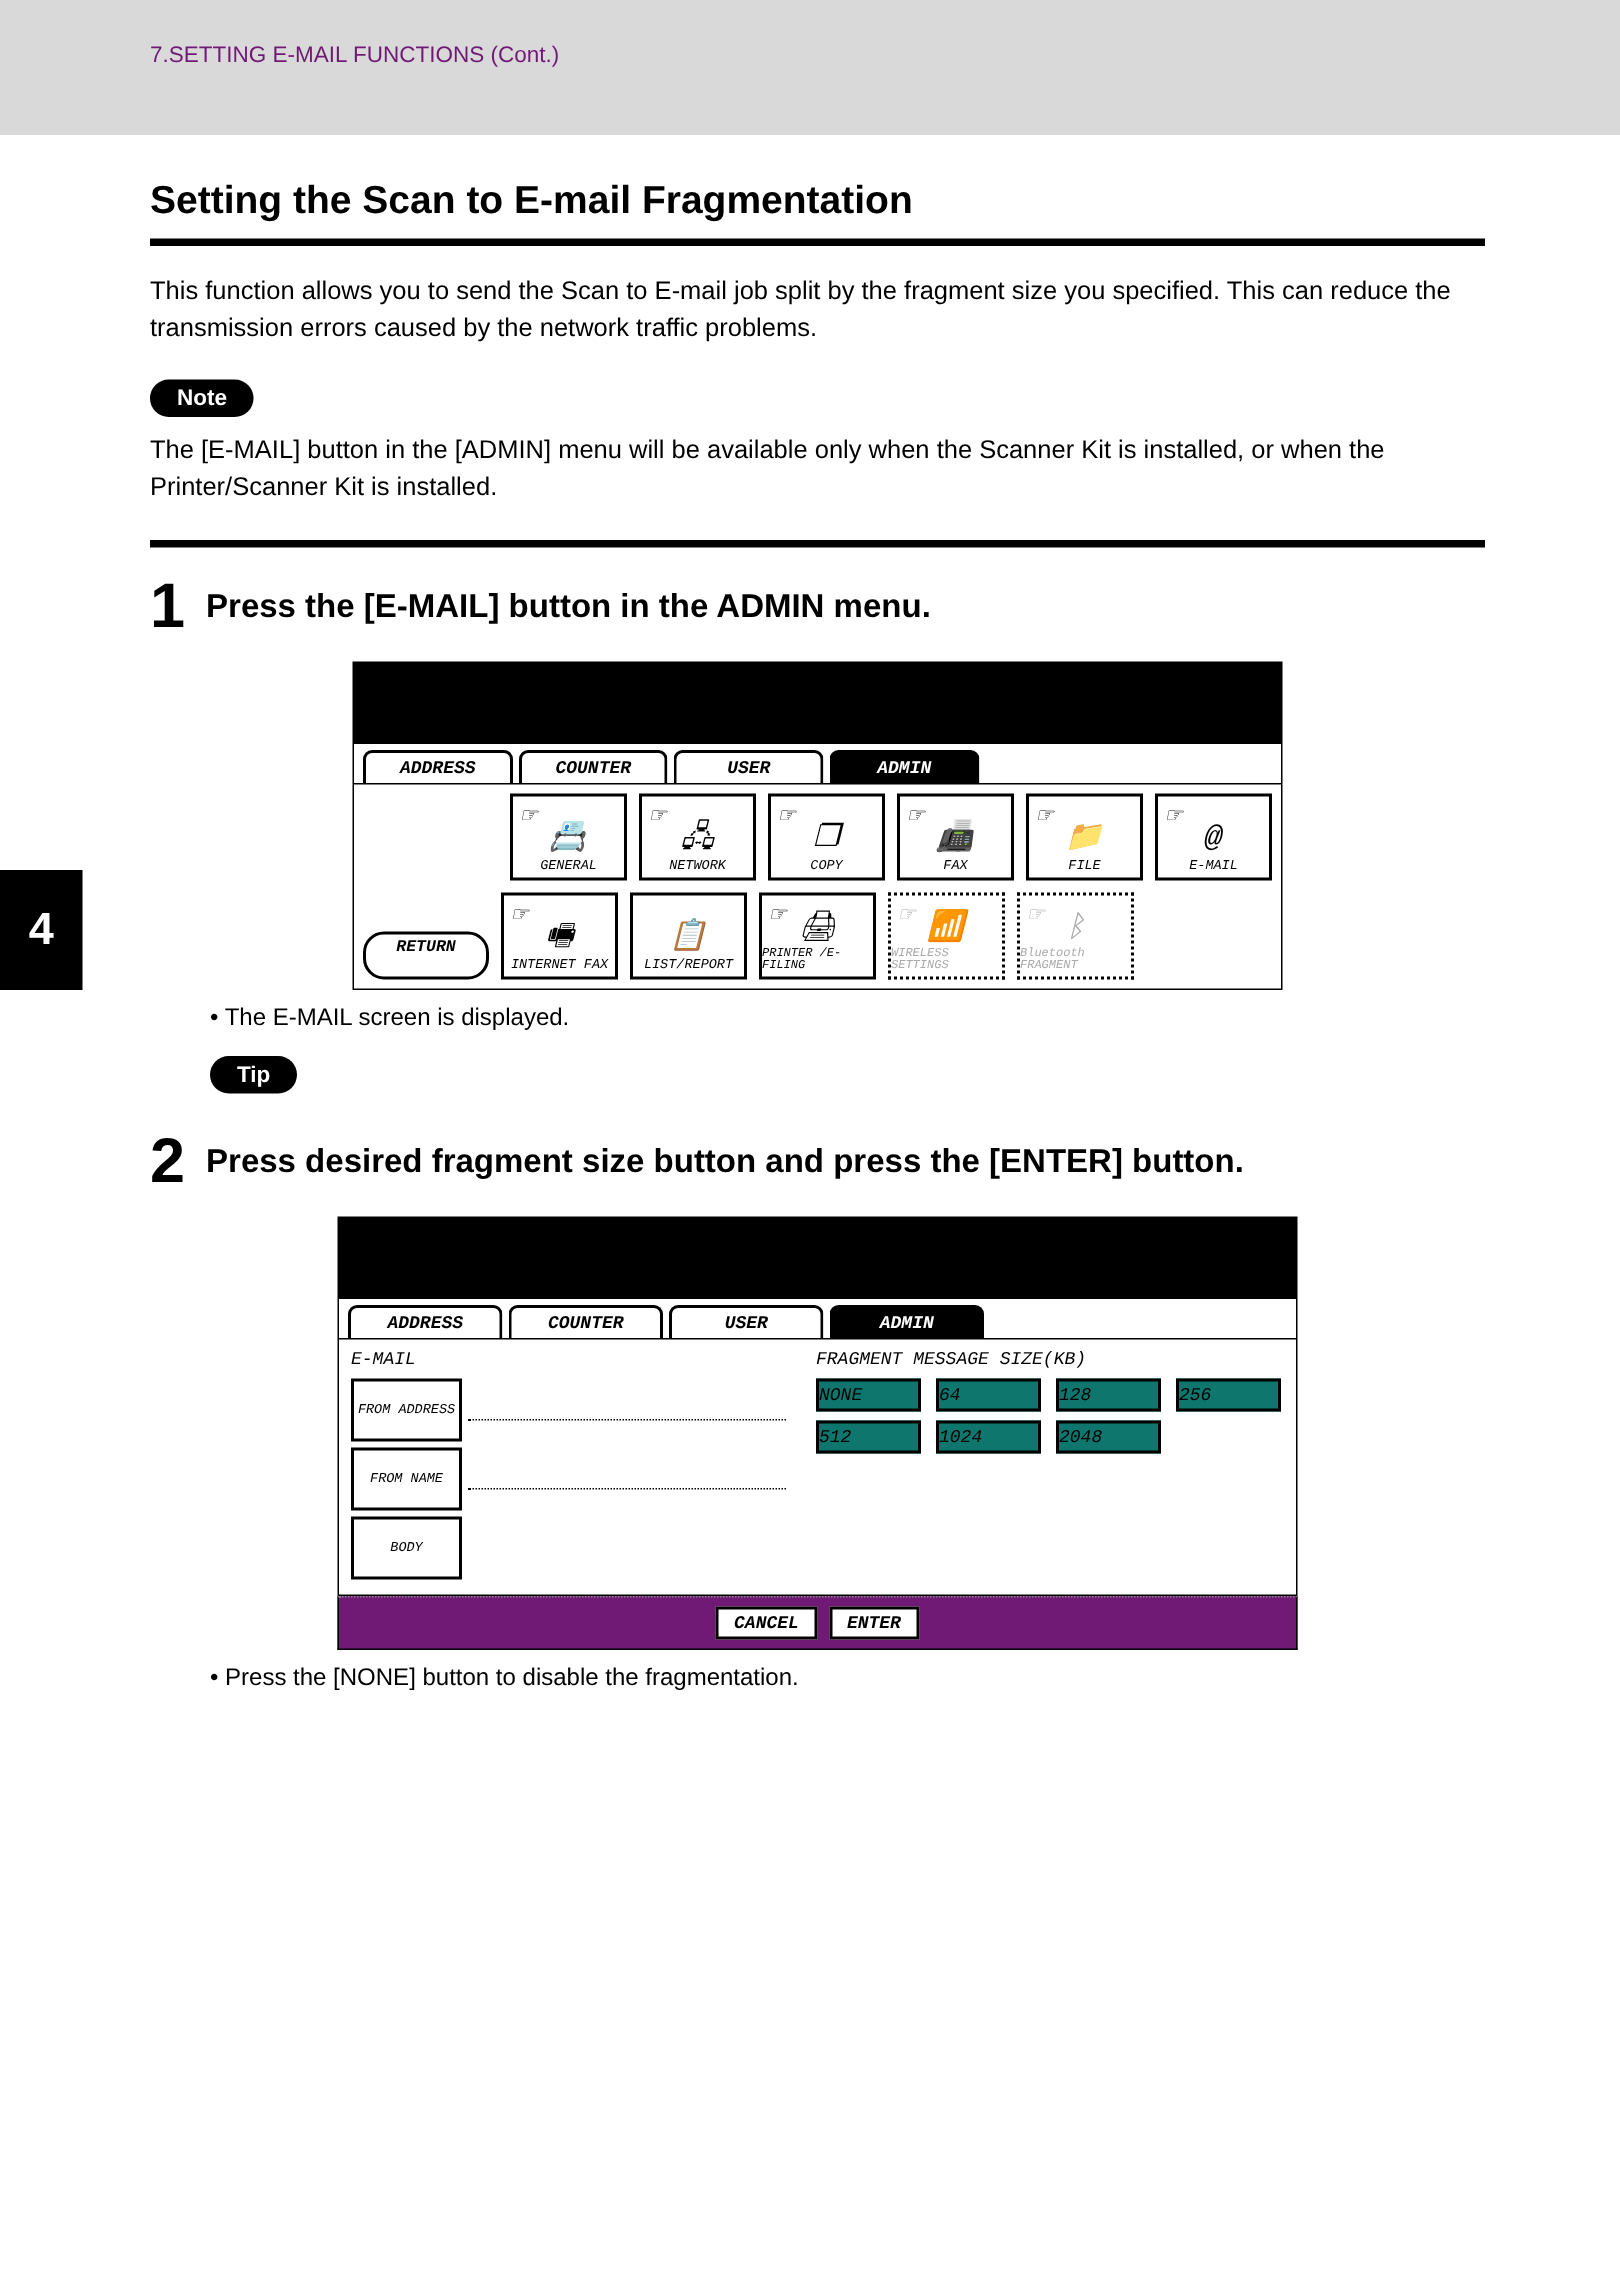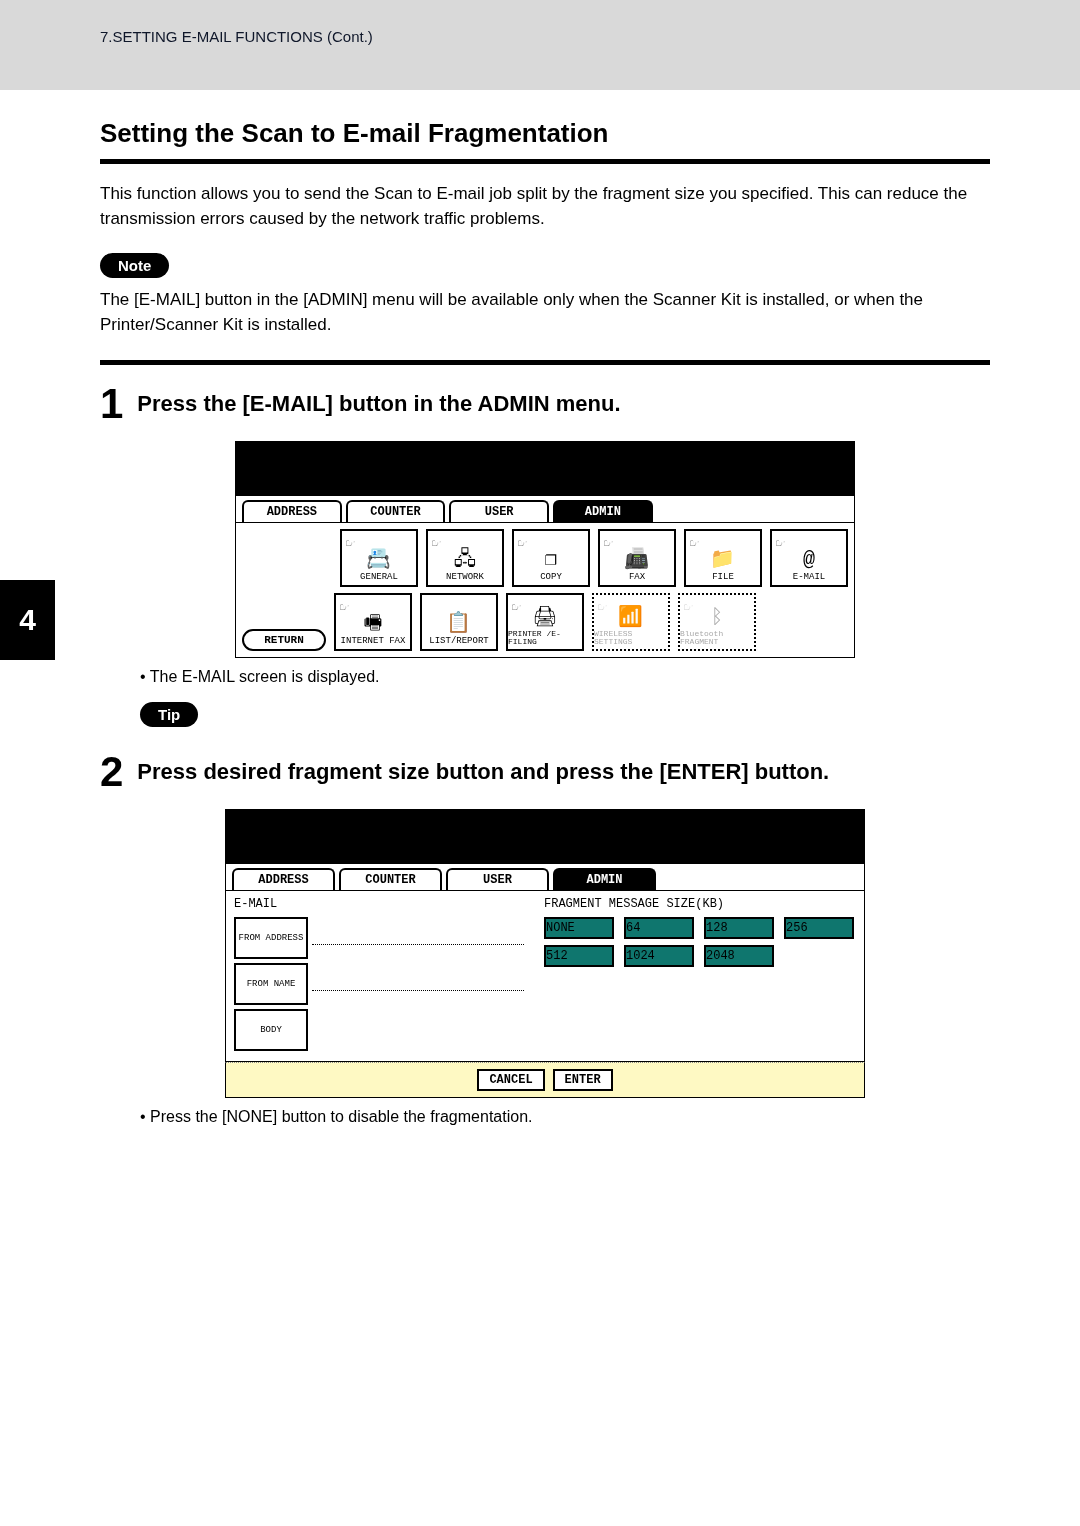--- a/index.html
+++ b/index.html
@@ -8,21 +8,21 @@
     background: #fff;
     width: 1080px;
     margin: 0 auto;
     color: #000;
   }
   .topbar {
     background: #d9d9d9;
     height: 90px;
     padding: 28px 0 0 100px;
     font-size: 15px;
-    color: #0f172a;
+    color: #701a75;
   }
   .content {
     padding: 28px 90px 40px 100px;
   }
   .section-title {
     font-size: 26px;
     font-weight: bold;
     margin-bottom: 10px;
   }
   .thick-rule {
@@ -73,20 +73,21 @@
     font-weight: bold;
     line-height: 1;
   }
   .step-title {
     font-size: 22px;
     font-weight: bold;
     padding-top: 8px;
   }
   .screenshot {
     margin: 16px auto 10px auto;
+    font-style: italic;
   }
   .scr1 { width: 620px; }
   .scr2 { width: 640px; }
   .scr-top {
     background: #000;
     height: 55px;
   }
   .tabs-row {
     display: flex;
     gap: 4px;
@@ -146,21 +147,21 @@
   }
   .icon-main {
     font-size: 20px;
     margin-bottom: 2px;
     line-height: 1;
   }
   .return-btn {
     border: 2px solid #000;
     border-radius: 14px;
     width: 84px;
-    height: 22px;
+    height: 32px;
     font-size: 11px;
     font-family: "Courier New", monospace;
     font-weight: bold;
     text-align: center;
     line-height: 18px;
     align-self: flex-end;
     margin-top: 28px;
   }
   .row2 {
     display: flex;
@@ -231,21 +232,21 @@
     border: 2px solid #000;
     width: 70px;
     font-size: 12px;
     font-family: "Courier New", monospace;
     padding: 2px 0;
     background: #0f766e;
   }
   .bottom-row {
     border: 1px solid #000;
     border-top: 1px dotted #888;
-    background: #fef9c3;
+    background: #701a75;
     padding: 6px;
     display: flex;
     justify-content: center;
     gap: 8px;
   }
   .action-btn {
     border: 2px solid #000;
     font-size: 12px;
     font-family: "Courier New", monospace;
     font-weight: bold;

